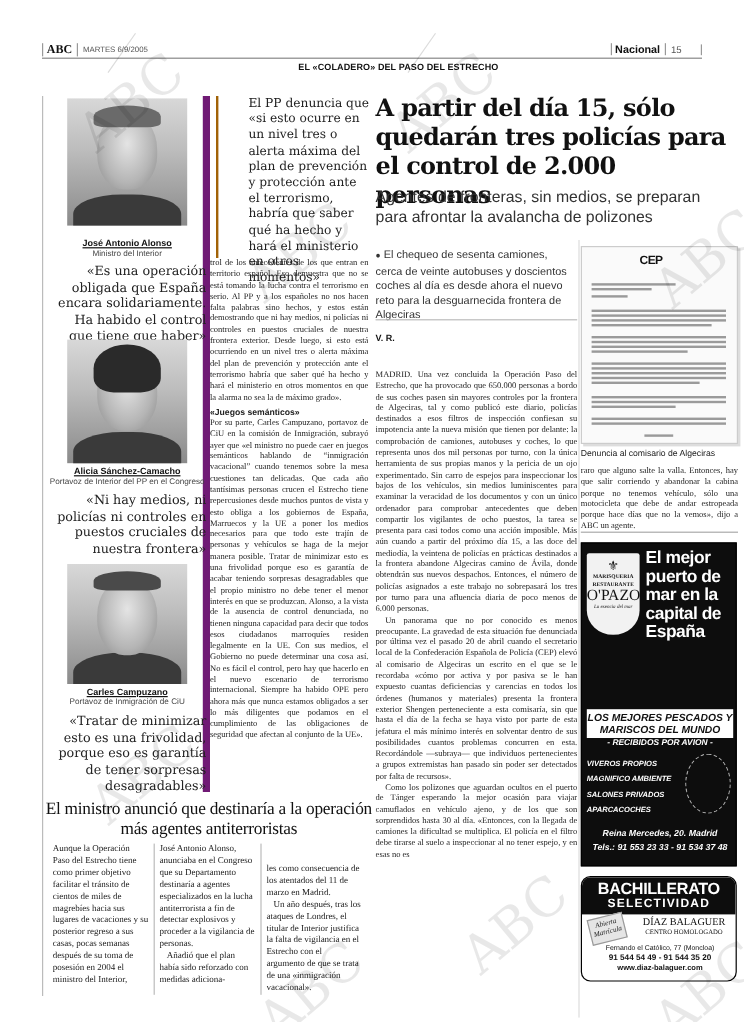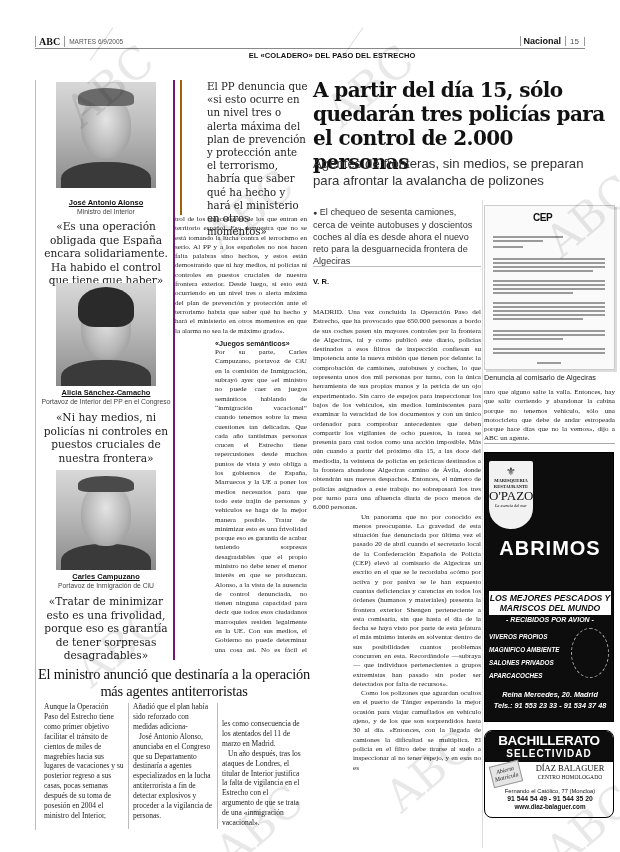--- a/index.html
+++ b/index.html
@@ -7,41 +7,41 @@
   body { position: relative; font-family: "DejaVu Serif", serif; color: #1a1a1a; }
 
   .abs { position: absolute; }
 
   
   .hdr-left { left: 35px; top: 35px; height: 12px; display: flex; align-items: center; gap: 4px; font-size: 7px; color: #555; }
   .hdr-left .brand { font-family: "Liberation Serif", serif; font-weight: bold; font-size: 10px; color: #111; border-left: 1px solid #999; padding-left: 3px; padding-right: 4px; border-right: 1px solid #999; }
   .hdr-left .date { font-family: "Liberation Sans", sans-serif; font-size: 6.5px; }
   .hdr-right { right: 35px; top: 35px; height: 12px; display: flex; align-items: center; gap: 4px; }
   .hdr-right .section { font-family: "Liberation Sans", sans-serif; font-weight: bold; font-size: 9px; color: #111; border-left: 1px solid #999; padding-left: 3px; padding-right: 4px; border-right: 1px solid #999; }
-  .hdr-right .pageno { font-family: "Liberation Sans", sans-serif; font-size: 8px; color: #555; border-right: 1px solid #999; padding-right: 5px; }
+  .hdr-right .pageno { font-family: "Liberation Sans", sans-serif; font-size: 8px; color: #555; border-right: 1px solid #999; padding-right: 16px; }
   .hdr-rule { left: 35px; right: 35px; top: 48px; border-top: 1px solid #888; }
   .kicker { left: 0; right: 0; top: 51px; text-align: center; font-family: "Liberation Sans", sans-serif; font-weight: bold; font-size: 7.5px; letter-spacing: 0.1px; color: #111; padding-left: 44px; }
 
   
-  .leftcol { left: 35px; top: 80px; width: 140px; height: 580px; border-left: 1px solid #bbb; border-right: 2px solid #701a75; }
+  .leftcol { left: 35px; top: 80px; width: 140px; height: 580px; border-left: 1px solid #bbb; border-right: 6px solid #701a75; }
   .photo { position: absolute; left: 20px; width: 100px; background: linear-gradient(180deg,#d8d8d8 0%, #bdbdbd 40%, #8a8a8a 100%); overflow: hidden; }
   .photo .face { position: absolute; left: 25px; top: 12px; width: 50px; height: 64px; border-radius: 48% 48% 45% 45%; background: radial-gradient(ellipse at 50% 40%, #e4e4e4 0%, #b5b5b5 60%, #888 100%); }
   .photo .hair { position: absolute; left: 22px; top: 6px; width: 56px; height: 28px; border-radius: 50% 50% 20% 20%; background: #555; }
   .photo .shoulders { position: absolute; left: 5px; bottom: -10px; width: 90px; height: 36px; border-radius: 45% 45% 0 0; background: #3a3a3a; }
   .speaker-name { position: absolute; left: 0; width: 140px; text-align: center; font-family: "Liberation Sans", sans-serif; font-weight: bold; font-size: 7.5px; text-decoration: underline; color: #111; }
   .speaker-role { position: absolute; left: -3px; width: 146px; text-align: center; font-family: "Liberation Sans", sans-serif; font-size: 6.8px; color: #444; white-space: nowrap; }
-  .quote { position: absolute; left: 4px; width: 132px; text-align: center; font-family: "DejaVu Serif", serif; font-size: 10.6px; line-height: 13.6px; color: #222; }
+  .quote { position: absolute; left: 4px; width: 132px; text-align: right; font-family: "DejaVu Serif", serif; font-size: 10.6px; line-height: 13.6px; color: #222; }
 
   
   .pull { left: 180px; top: 80px; width: 128px; height: 135px; border-left: 2px solid #a16207; padding-left: 25px; font-family: "DejaVu Serif", serif; font-size: 10.2px; line-height: 13.2px; color: #222; }
 
   
   .body { font-family: "Liberation Serif", serif; font-size: 7.1px; line-height: 9.3px; text-align: justify; color: #222; hyphens: auto; }
   .body p { text-indent: 0; }
-  .body p + p { text-indent: 8px; margin-left: 40px; }
+  .body p + p { text-indent: 8px; }
   .body .subhead { font-family: "Liberation Sans", sans-serif; font-weight: bold; font-size: 7.2px; margin-top: 3px; text-indent: 0 !important; }
   .col-mid { left: 175px; top: 215px; width: 132px; height: 440px; overflow: hidden; }
   .col-right1 { left: 313px; top: 308px; width: 168px; height: 540px; overflow: hidden; }
   .col-right2 { left: 484px; top: 388px; width: 131px; height: 60px; overflow: hidden; }
 
   
   .headline { left: 313px; top: 78px; width: 300px; font-family: "DejaVu Serif", serif; font-weight: bold; font-size: 20px; line-height: 24px; letter-spacing: -0.6px; color: #111; }
   .dek { left: 313px; top: 155px; width: 300px; font-family: "Liberation Sans", sans-serif; font-size: 13.2px; line-height: 17px; color: #333; }
   .bullet-lede { left: 313px; top: 206px; width: 168px; font-family: "Liberation Sans", sans-serif; font-size: 9.1px; line-height: 12px; color: #333; }
   .lede-rule { left: 313px; top: 266px; width: 168px; border-top: 1px solid #bbb; }
@@ -188,21 +188,21 @@
 <div class="abs" style="left:484px;top:443px;width:131px;border-top:1px solid #aaa;"></div>
 
 <div class="abs ad1">
   <div class="shield">
     <span class="shell">⚜</span>
     <span class="sm">MARISQUERIA</span>
     <span class="sm">RESTAURANTE</span>
     <span class="pazo">O'PAZO</span>
     <span class="tag">La esencia del mar</span>
   </div>
-  <div class="abrimos">ABRIMOS</div>
+  <div class="slogan">El mejor puerto de mar en la capital de España</div>
   <div class="banner">LOS MEJORES PESCADOS Y MARISCOS DEL MUNDO</div>
   <div class="recibidos">- RECIBIDOS POR AVION -</div>
   <div class="feat">
     <div>VIVEROS PROPIOS</div>
     <div>MAGNIFICO AMBIENTE</div>
     <div>SALONES PRIVADOS</div>
     <div>APARCACOCHES</div>
   </div>
   <div class="deco"></div>
   <div class="addr">
@@ -228,22 +228,22 @@
   </div>
 </div>
 
 <div class="abs bottom-frame-l"></div>
 <div class="abs bottom-hl">El ministro anunció que destinaría a la operación más agentes antiterroristas</div>
 <div class="abs bot-col" style="left:44px;">
   <p>Aunque la Operación Paso del Estrecho tiene como primer objetivo facilitar el tránsito de cientos de miles de magrebíes hacia sus lugares de vacaciones y su posterior regreso a sus casas, pocas semanas después de su toma de posesión en 2004 el ministro del Interior,</p>
 </div>
 <div class="abs bot-sep" style="left:128px;"></div>
 <div class="abs bot-col" style="left:133px;">
+  <p>José Antonio Alonso, anunciaba en el Congreso que su Departamento destinaría a agentes especializados en la lucha antiterrorista a fin de detectar explosivos y proceder a la vigilancia de personas.</p>
   <p>Añadió que el plan había sido reforzado con medidas adiciona-</p>
-  <p>José Antonio Alonso, anunciaba en el Congreso que su Departamento destinaría a agentes especializados en la lucha antiterrorista a fin de detectar explosivos y proceder a la vigilancia de personas.</p>
 </div>
 <div class="abs bot-sep" style="left:217px;"></div>
 <div class="abs bot-col" style="left:222px;margin-top:17px;">
   <p>les como consecuencia de los atentados del 11 de marzo en Madrid.</p>
   <p>Un año después, tras los ataques de Londres, el titular de Interior justifica la falta de vigilancia en el Estrecho con el argumento de que se trata de una «inmigración vacacional».</p>
 </div>
 
 <div class="abs wm" style="left:60px;top:60px;">ABC</div>
 <div class="abs wm" style="left:320px;top:60px;">ABC</div>
 <div class="abs wm" style="left:200px;top:185px;">ABC</div>

